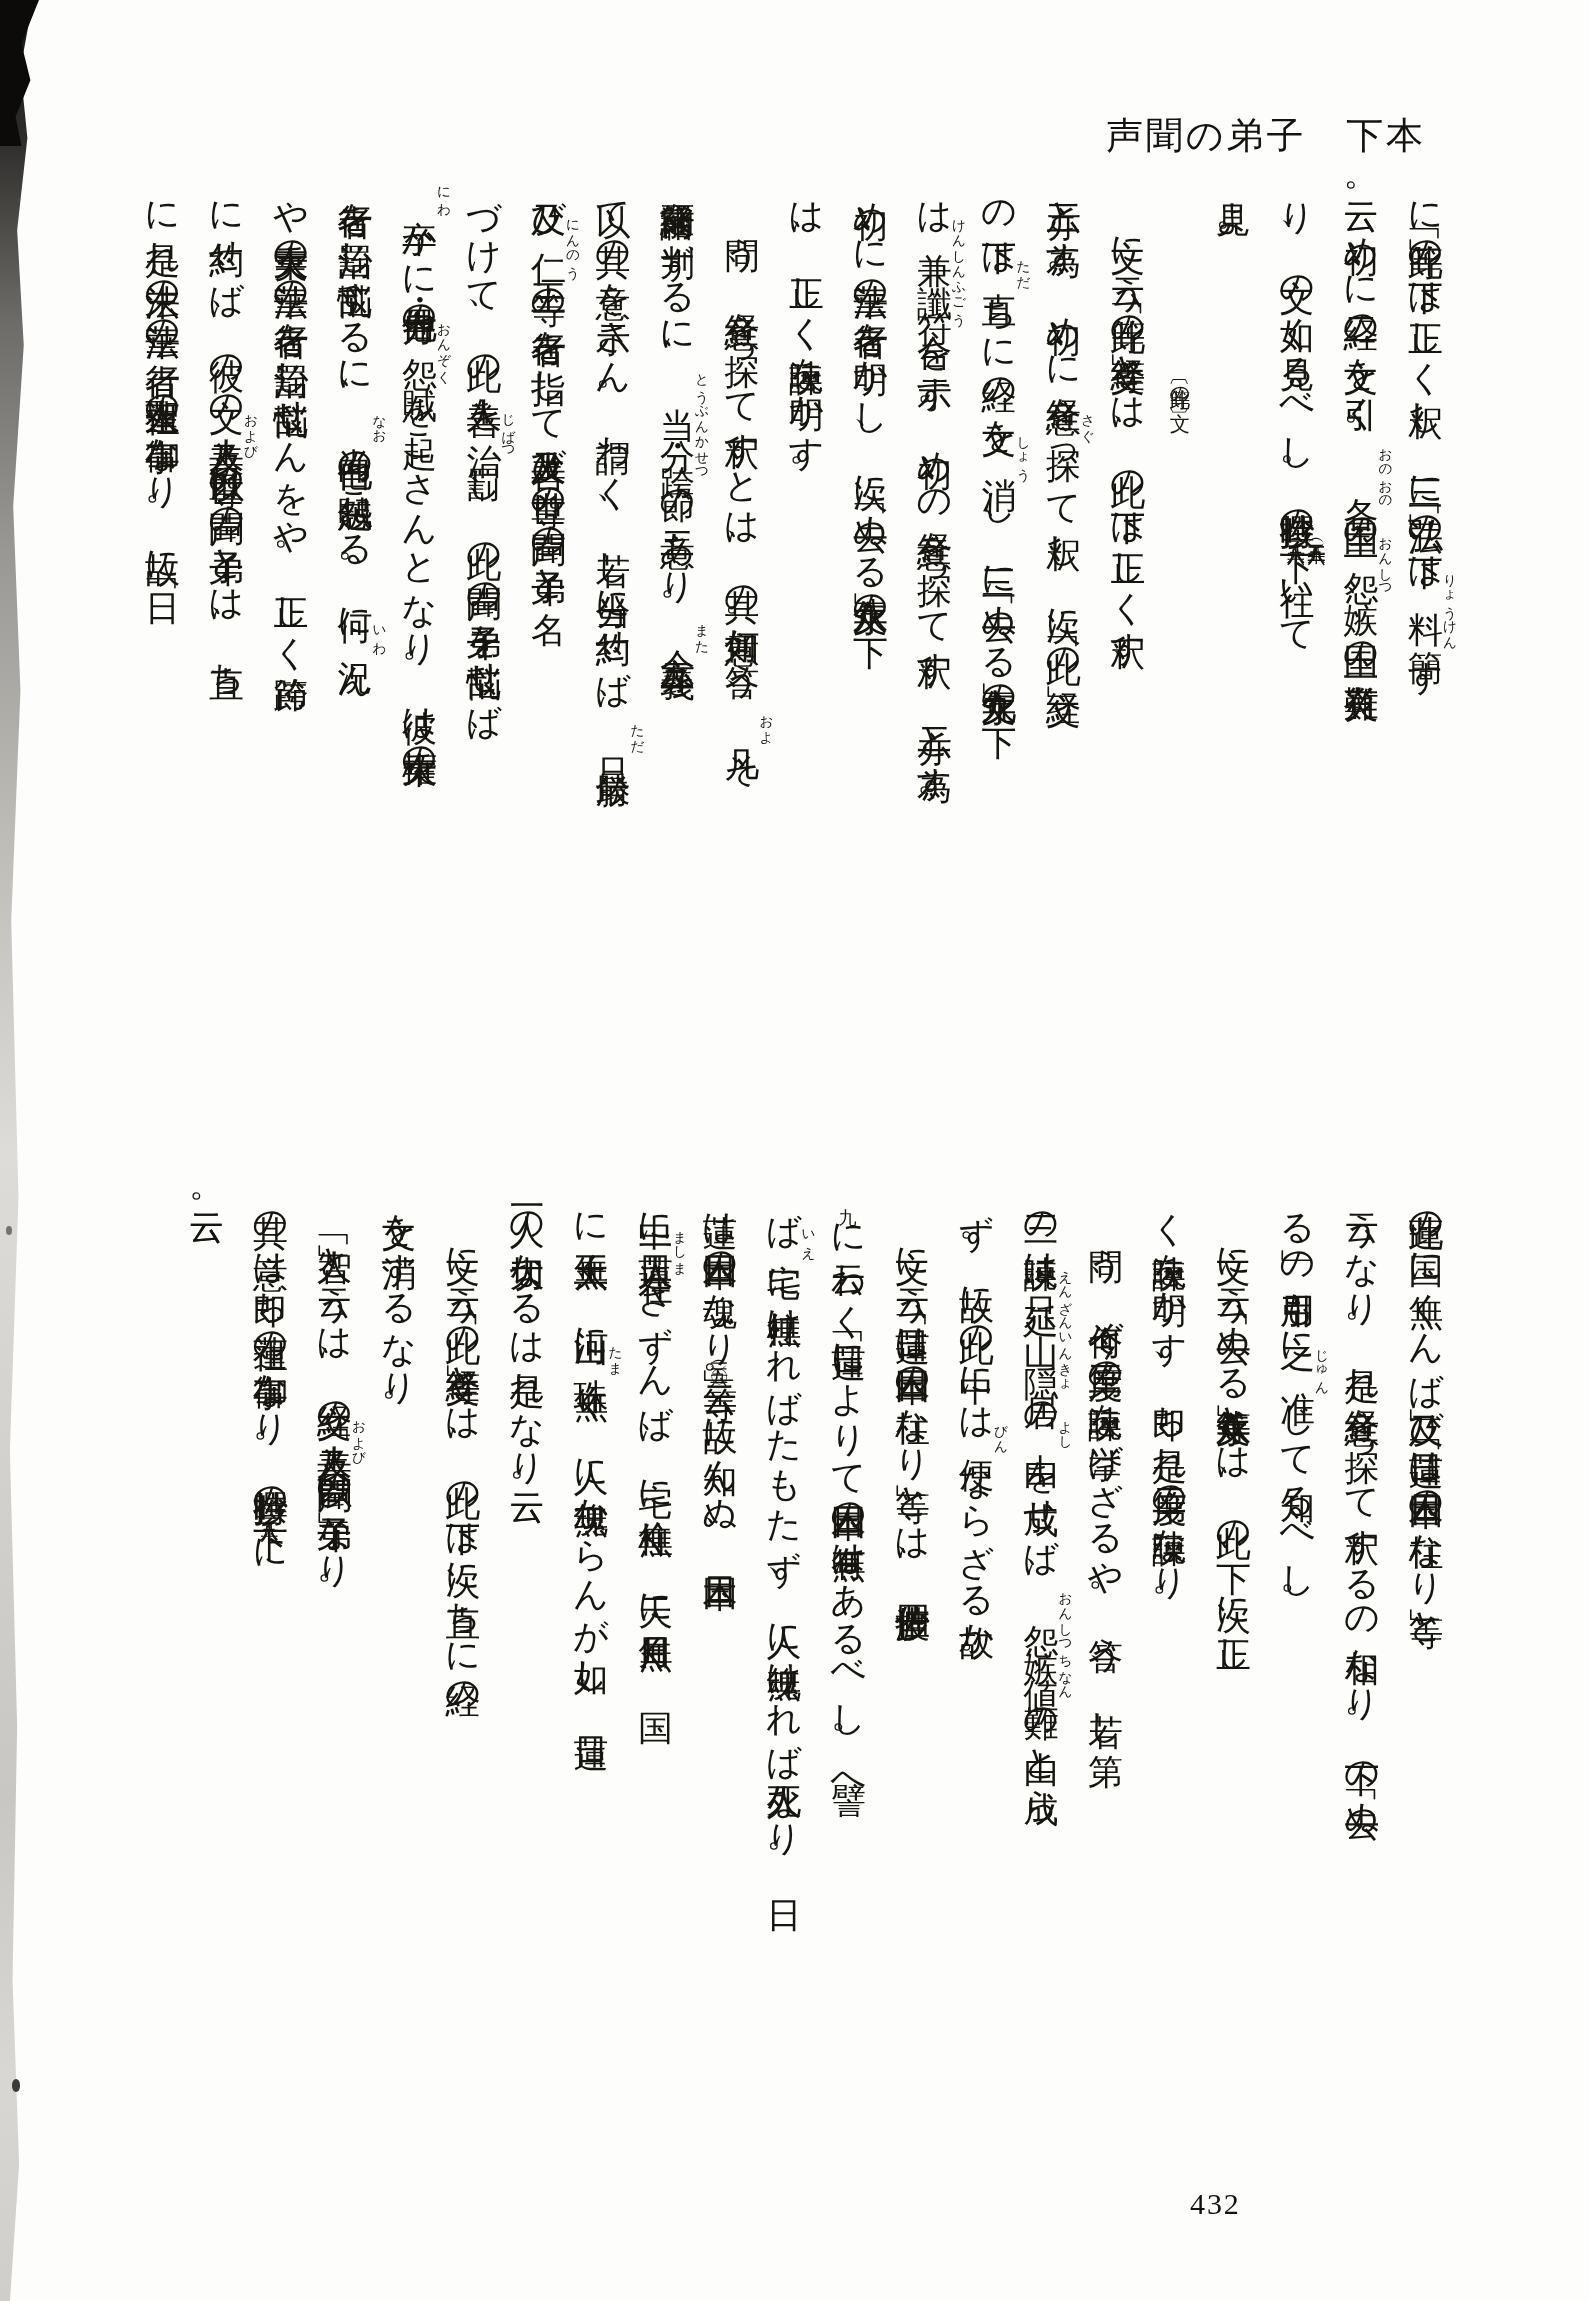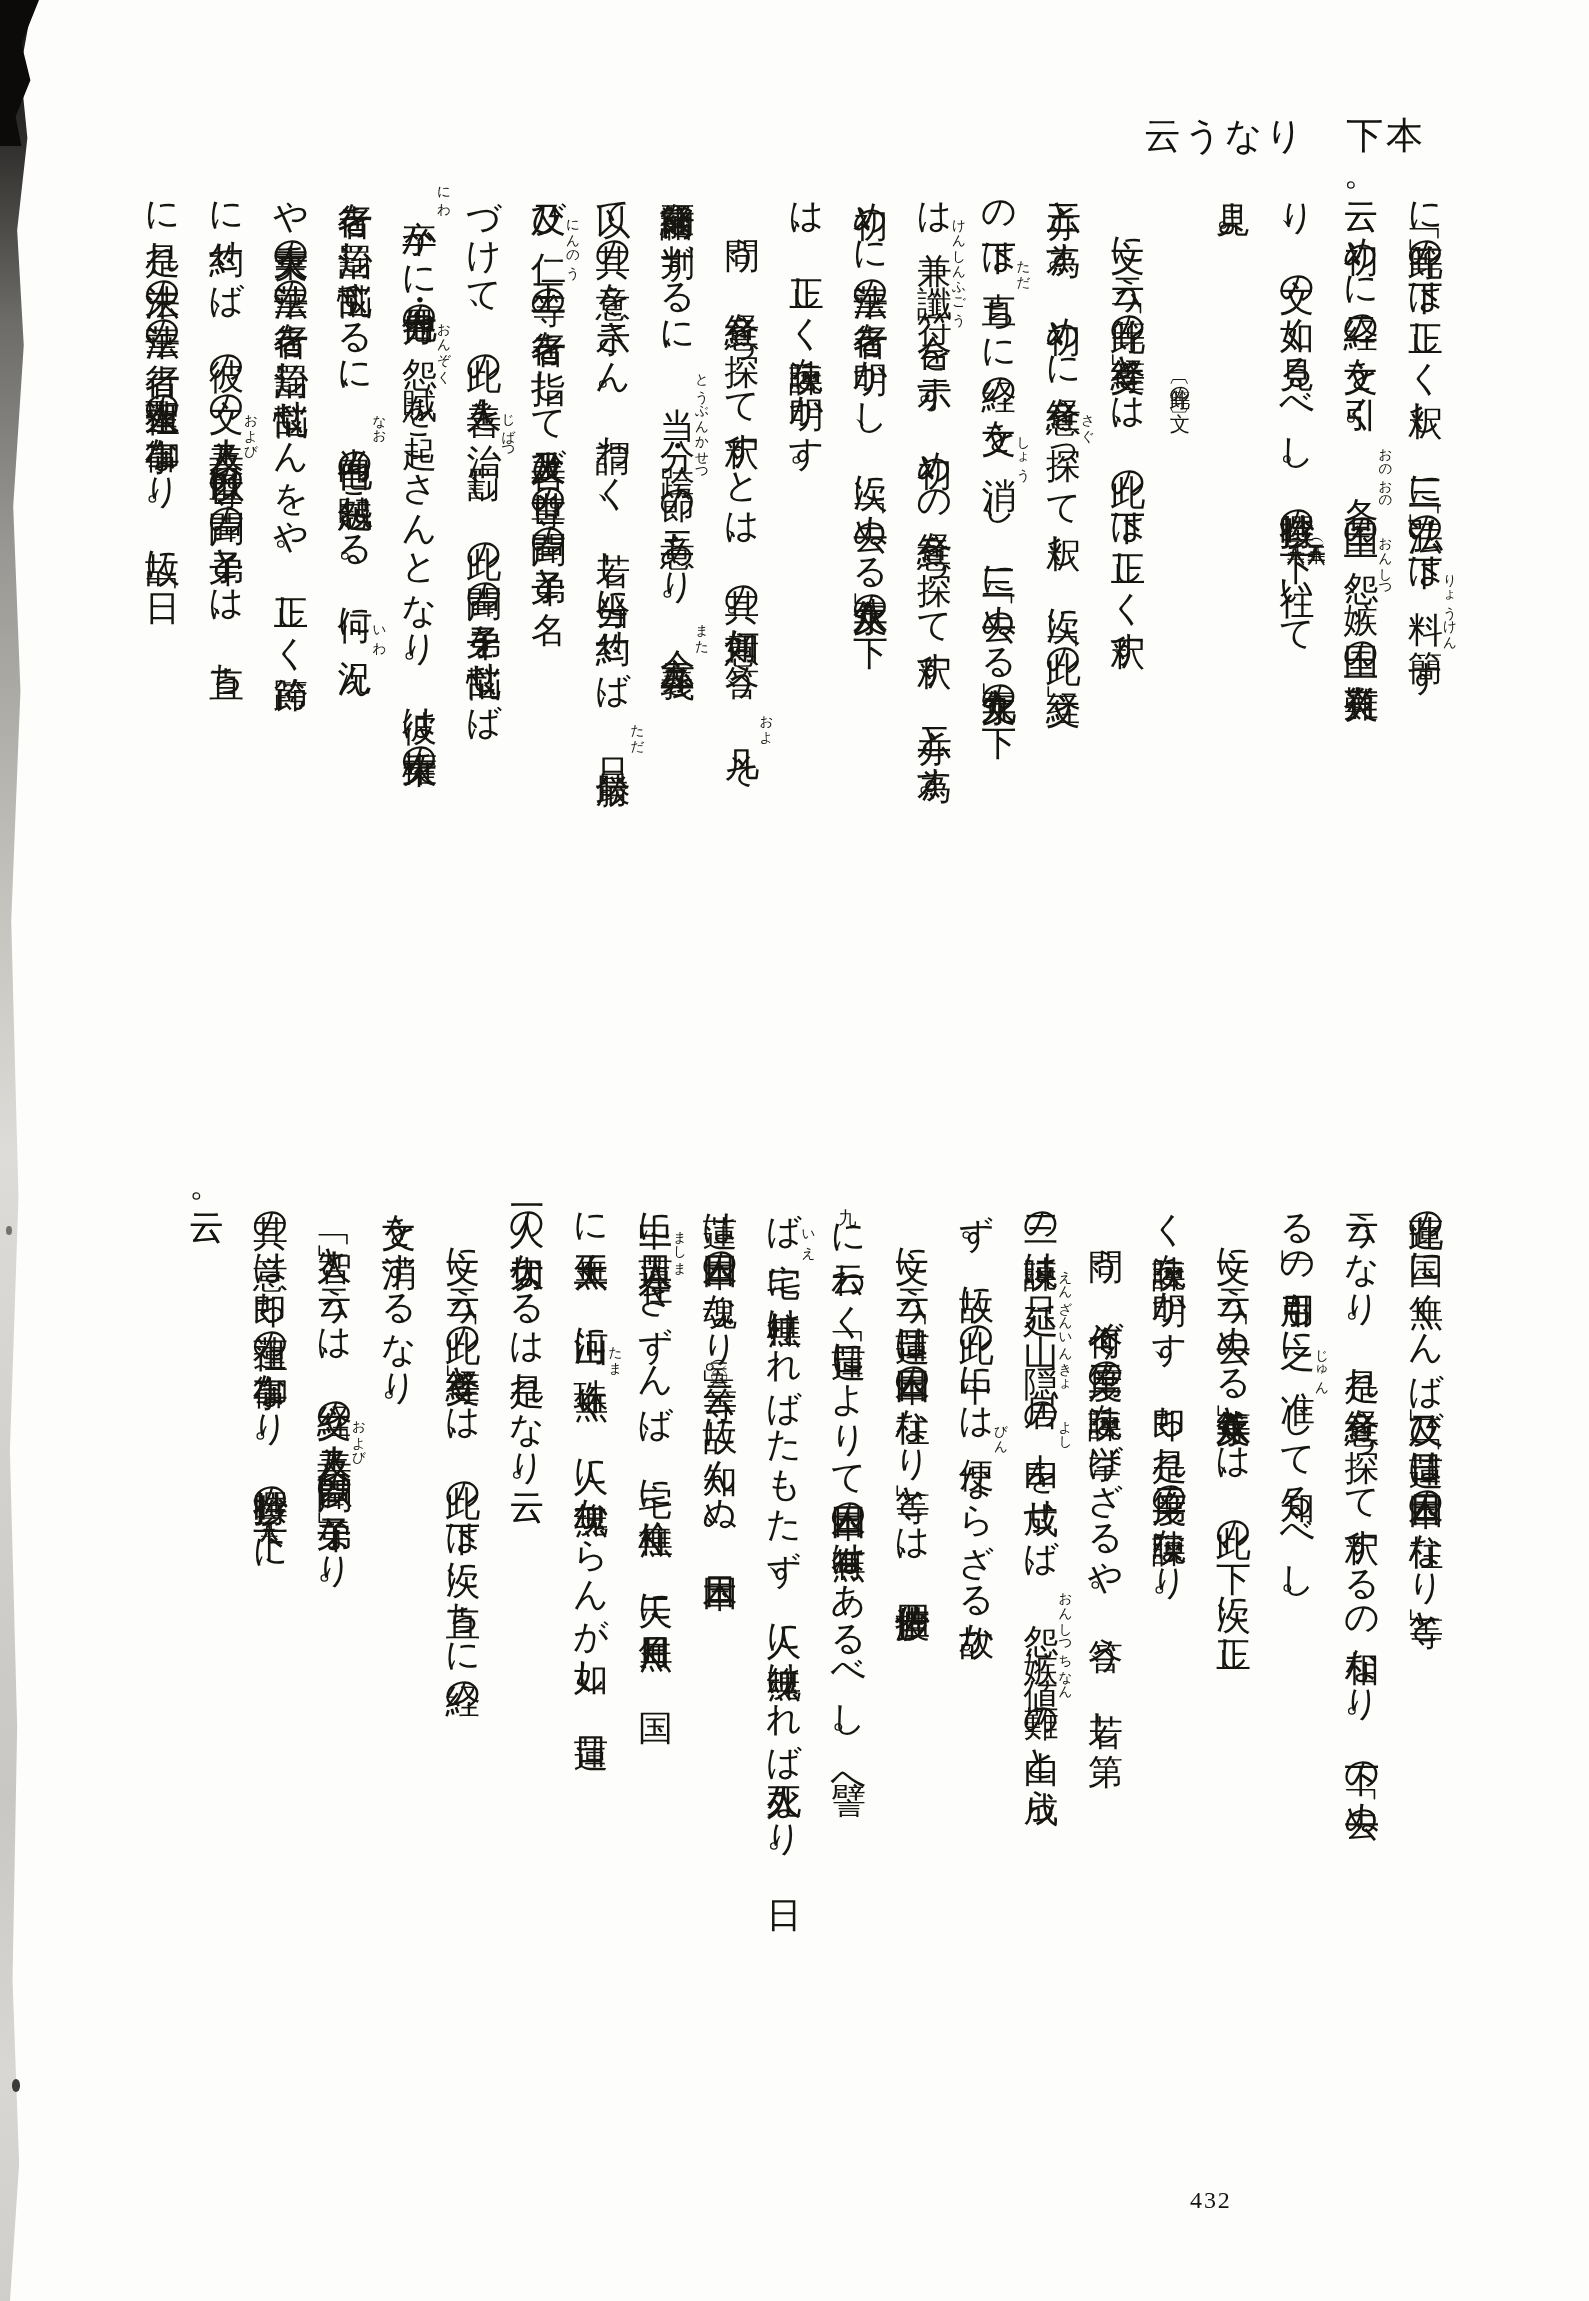--- a/index.html
+++ b/index.html
@@ -13,21 +13,21 @@
     background:linear-gradient(to bottom,#141414 0%,#2e2d2b 6%,#6e6c68 14%,#9a9894 24%,#bdbbb6 36%,#dddcd8 50%,#d2d1cd 64%,#c8c7c3 78%,#d8d7d3 90%,#cfcecb 100%);
     clip-path:polygon(0 0,100% 0,62% 3%,83% 6%,52% 10%,72% 15%,40% 22%,62% 30%,34% 40%,56% 52%,30% 63%,52% 75%,38% 86%,58% 94%,30% 100%,0 100%);
   }
   .edge-top{position:absolute;left:0;top:0;width:39px;height:146px;background:#0c0b0a;
     clip-path:polygon(0 0,100% 0,55% 30%,78% 55%,40% 80%,55% 100%,0 100%);}
   .edge-dot{position:absolute;left:11.6px;top:2079px;width:8.7px;height:12.6px;background:#3c3a37;border-radius:50%;}
   .edge-dot2{position:absolute;left:5.8px;top:1226px;width:5.8px;height:8.7px;background:#77746f;border-radius:50%;}
 
   
   .runhead{position:absolute;top:111px;right:163px;font-size:37px;letter-spacing:2.9px;white-space:pre;}
-  .folio{position:absolute;top:2187px;left:1190px;font-size:24px;letter-spacing:1.9px;}
+  .folio{position:absolute;top:2187px;left:1190px;font-size:30px;letter-spacing:1.9px;}
 
   
   .vblock{
     position:absolute;right:132px;
     writing-mode:vertical-rl;text-orientation:mixed;
     font-size:35px;line-height:64px;color:#17150f;
   }
   .vblock.top{top:177px;height:961px;}
   .vblock.bottom{top:1188px;height:1011px;}
   .col{margin:0;line-height:64px;}
@@ -37,21 +37,21 @@
   .warichu span{display:block;line-height:20.4px;}
 </style>
 </head>
 <body>
 
 <div class="edge"></div>
 <div class="edge-top"></div>
 <div class="edge-dot"></div>
 <div class="edge-dot2"></div>
 
-<div class="runhead">云うなり　下本</div>
+<div class="runhead">声聞の弟子　下本</div>
 
 <div class="vblock top" id="top-block">
     <p class="col">に「此等」の下は正しく釈し、三に「弘法」の下は<ruby>料簡<rt>りょうけん</rt></ruby>す</p>
     <p class="col">云云。初めに二経の文を引く。<ruby>各<rt>おのおの</rt></ruby>国主の<ruby>怨嫉<rt>おんしつ</rt></ruby>、国土の災難有</p>
     <p class="col">り、文の如く見るべし。撰時抄の下<span class="warichu"><span>二十五（八六五）</span><span>三十一（八六八）、</span></span>往いて</p>
     <p class="col">見よ。</p>
     <p class="col seclabel">〔此等の文〕</p>
     <p class="col">　文に云う「此等の経文」等とは、此の下は正しく釈す、</p>
     <p class="col">亦三と為す。初めに経意を<ruby>探<rt>さぐ</rt></ruby>って釈し、次に「此の経文」</p>
     <p class="col">の下は<ruby>直<rt>ただ</rt></ruby>ちに経の文を<ruby>消<rt>しょう</rt></ruby>し、三に「去ぬる文永九年」の下</p>

